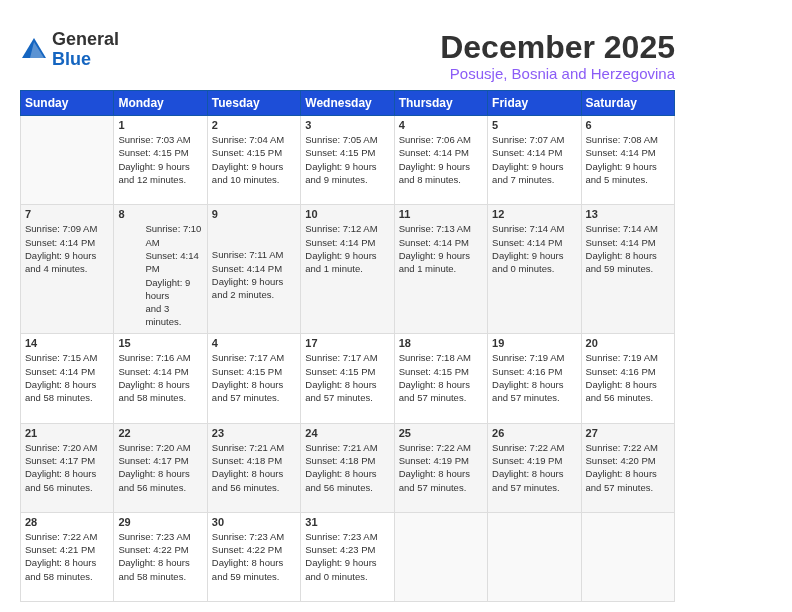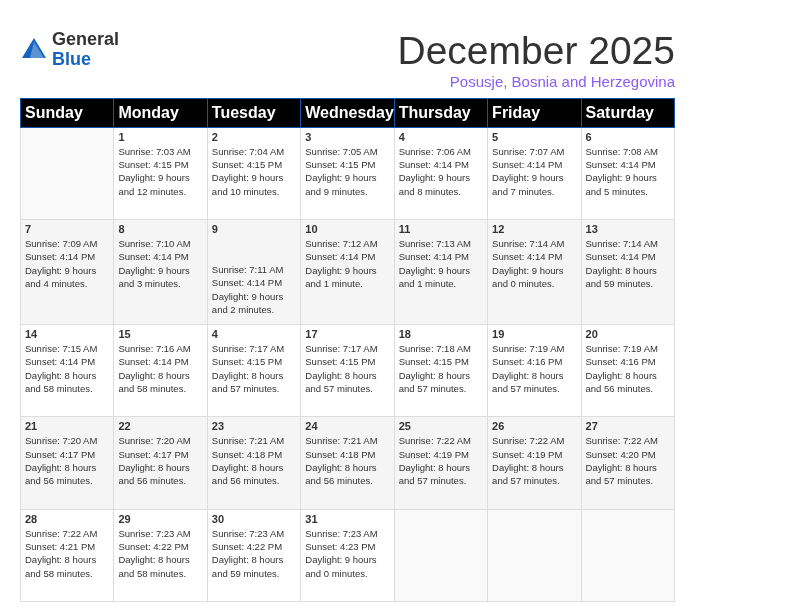--- a/index.html
+++ b/index.html
@@ -36,41 +36,41 @@
     .logo-general { color: #333; }
     .logo-blue { color: #1565c0; }
     .logo-icon {
       width: 28px;
       height: 28px;
     }
     .title-block {
       text-align: right;
     }
     .month-year {
-      font-size: 39px;
-      font-weight: normal;
+      font-size: 32px;
+      font-weight: bold;
       color: #333;
       line-height: 1.1;
       margin-left: 20px;
     }
     .location {
       font-size: 15px;
       color: #8b5cf6;
     }
     .calendar {
       flex: 1;
       border: 1px solid #ccc;
       border-collapse: collapse;
       width: 100%;
       table-layout: fixed;
     }
     .calendar th {
-      background: #000000;
+      background: #1d4ed8;
       color: #fff;
-      font-size: 16px;
+      font-size: 12px;
       font-weight: bold;
       padding: 5px 4px;
       text-align: left;
       border: 1px solid #1256a8;
     }
     .calendar td {
       border: 1px solid #ddd;
       vertical-align: top;
       padding: 3px 4px;
       font-size: 10px;
@@ -174,21 +174,21 @@
         <tr class="row-shaded">
           <td>
             <span class="day-number">7</span>
             <div class="day-info" style="white-space: pre-line;">Sunrise: 7:09 AM
 Sunset: 4:14 PM
 Daylight: 9 hours
 and 4 minutes.</div>
           </td>
           <td>
             <span class="day-number">8</span>
-            <div class="day-info" style="white-space: pre-line;">Sunrise: 7:10 AM
+            <div class="day-info" style="white-space: pre-line; margin-left: 27px;">Sunrise: 7:10 AM
 Sunset: 4:14 PM
 Daylight: 9 hours
 and 3 minutes.</div>
           </td>
           <td>
             <span class="day-number">9</span>
             <div class="day-info" style="white-space: pre-line; margin-top: 28px;">Sunrise: 7:11 AM
 Sunset: 4:14 PM
 Daylight: 9 hours
 and 2 minutes.</div>

